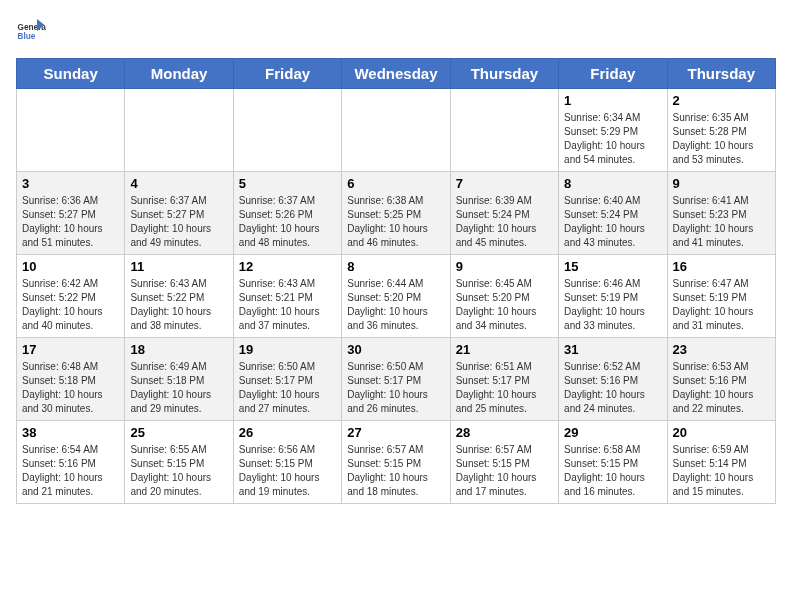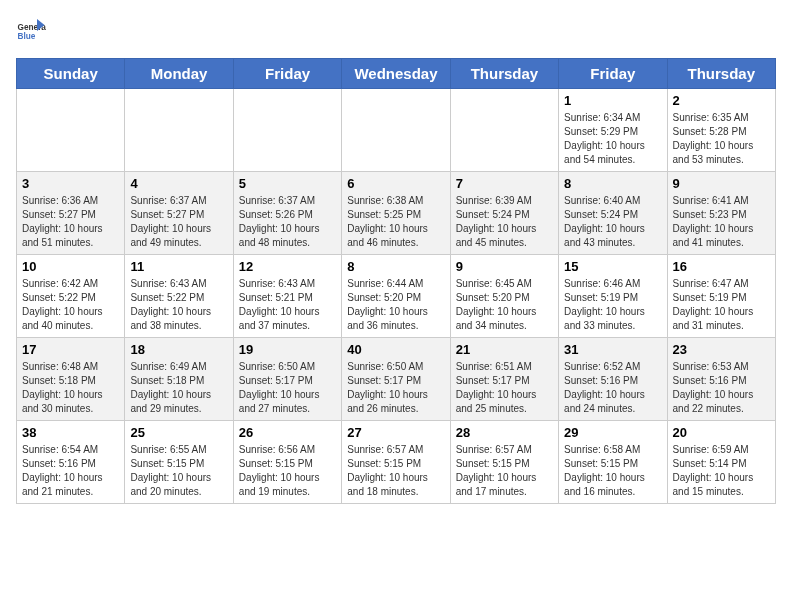--- a/index.html
+++ b/index.html
@@ -192,21 +192,21 @@
         </td>
         <td>
           <span class="day-num">18</span>
           <div class="day-info">Sunrise: 6:49 AM<br>Sunset: 5:18 PM<br>Daylight: 10 hours and 29 minutes.</div>
         </td>
         <td>
           <span class="day-num">19</span>
           <div class="day-info">Sunrise: 6:50 AM<br>Sunset: 5:17 PM<br>Daylight: 10 hours and 27 minutes.</div>
         </td>
         <td>
-          <span class="day-num">40</span>
+          <span class="day-num">30</span>
           <div class="day-info">Sunrise: 6:50 AM<br>Sunset: 5:17 PM<br>Daylight: 10 hours and 26 minutes.</div>
         </td>
         <td>
           <span class="day-num">21</span>
           <div class="day-info">Sunrise: 6:51 AM<br>Sunset: 5:17 PM<br>Daylight: 10 hours and 25 minutes.</div>
         </td>
         <td>
           <span class="day-num">31</span>
           <div class="day-info">Sunrise: 6:52 AM<br>Sunset: 5:16 PM<br>Daylight: 10 hours and 24 minutes.</div>
         </td>

